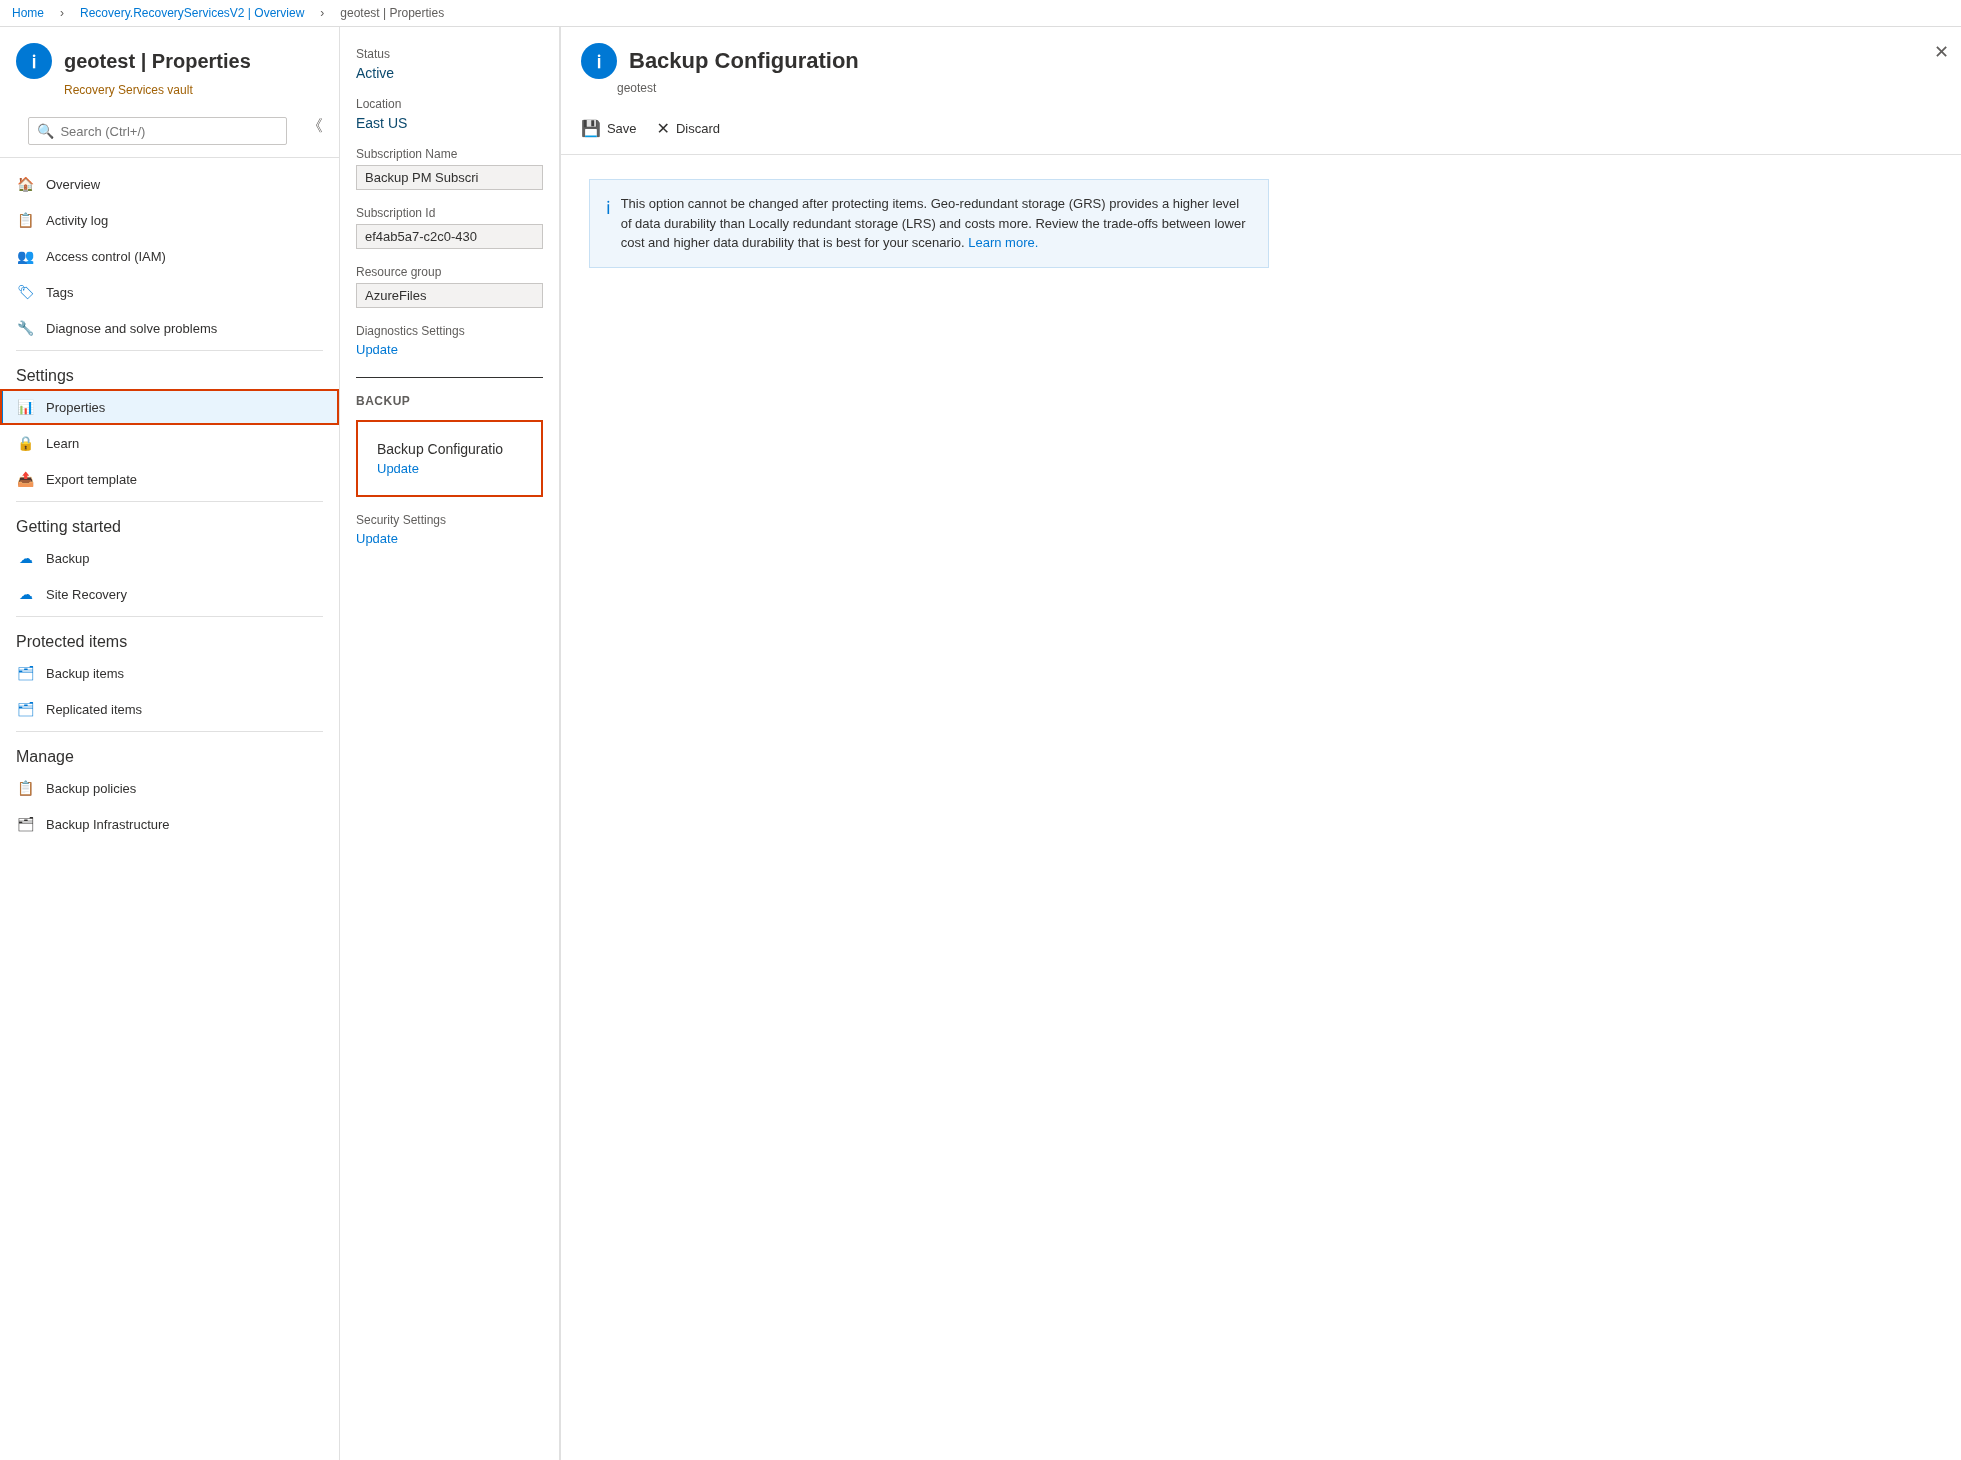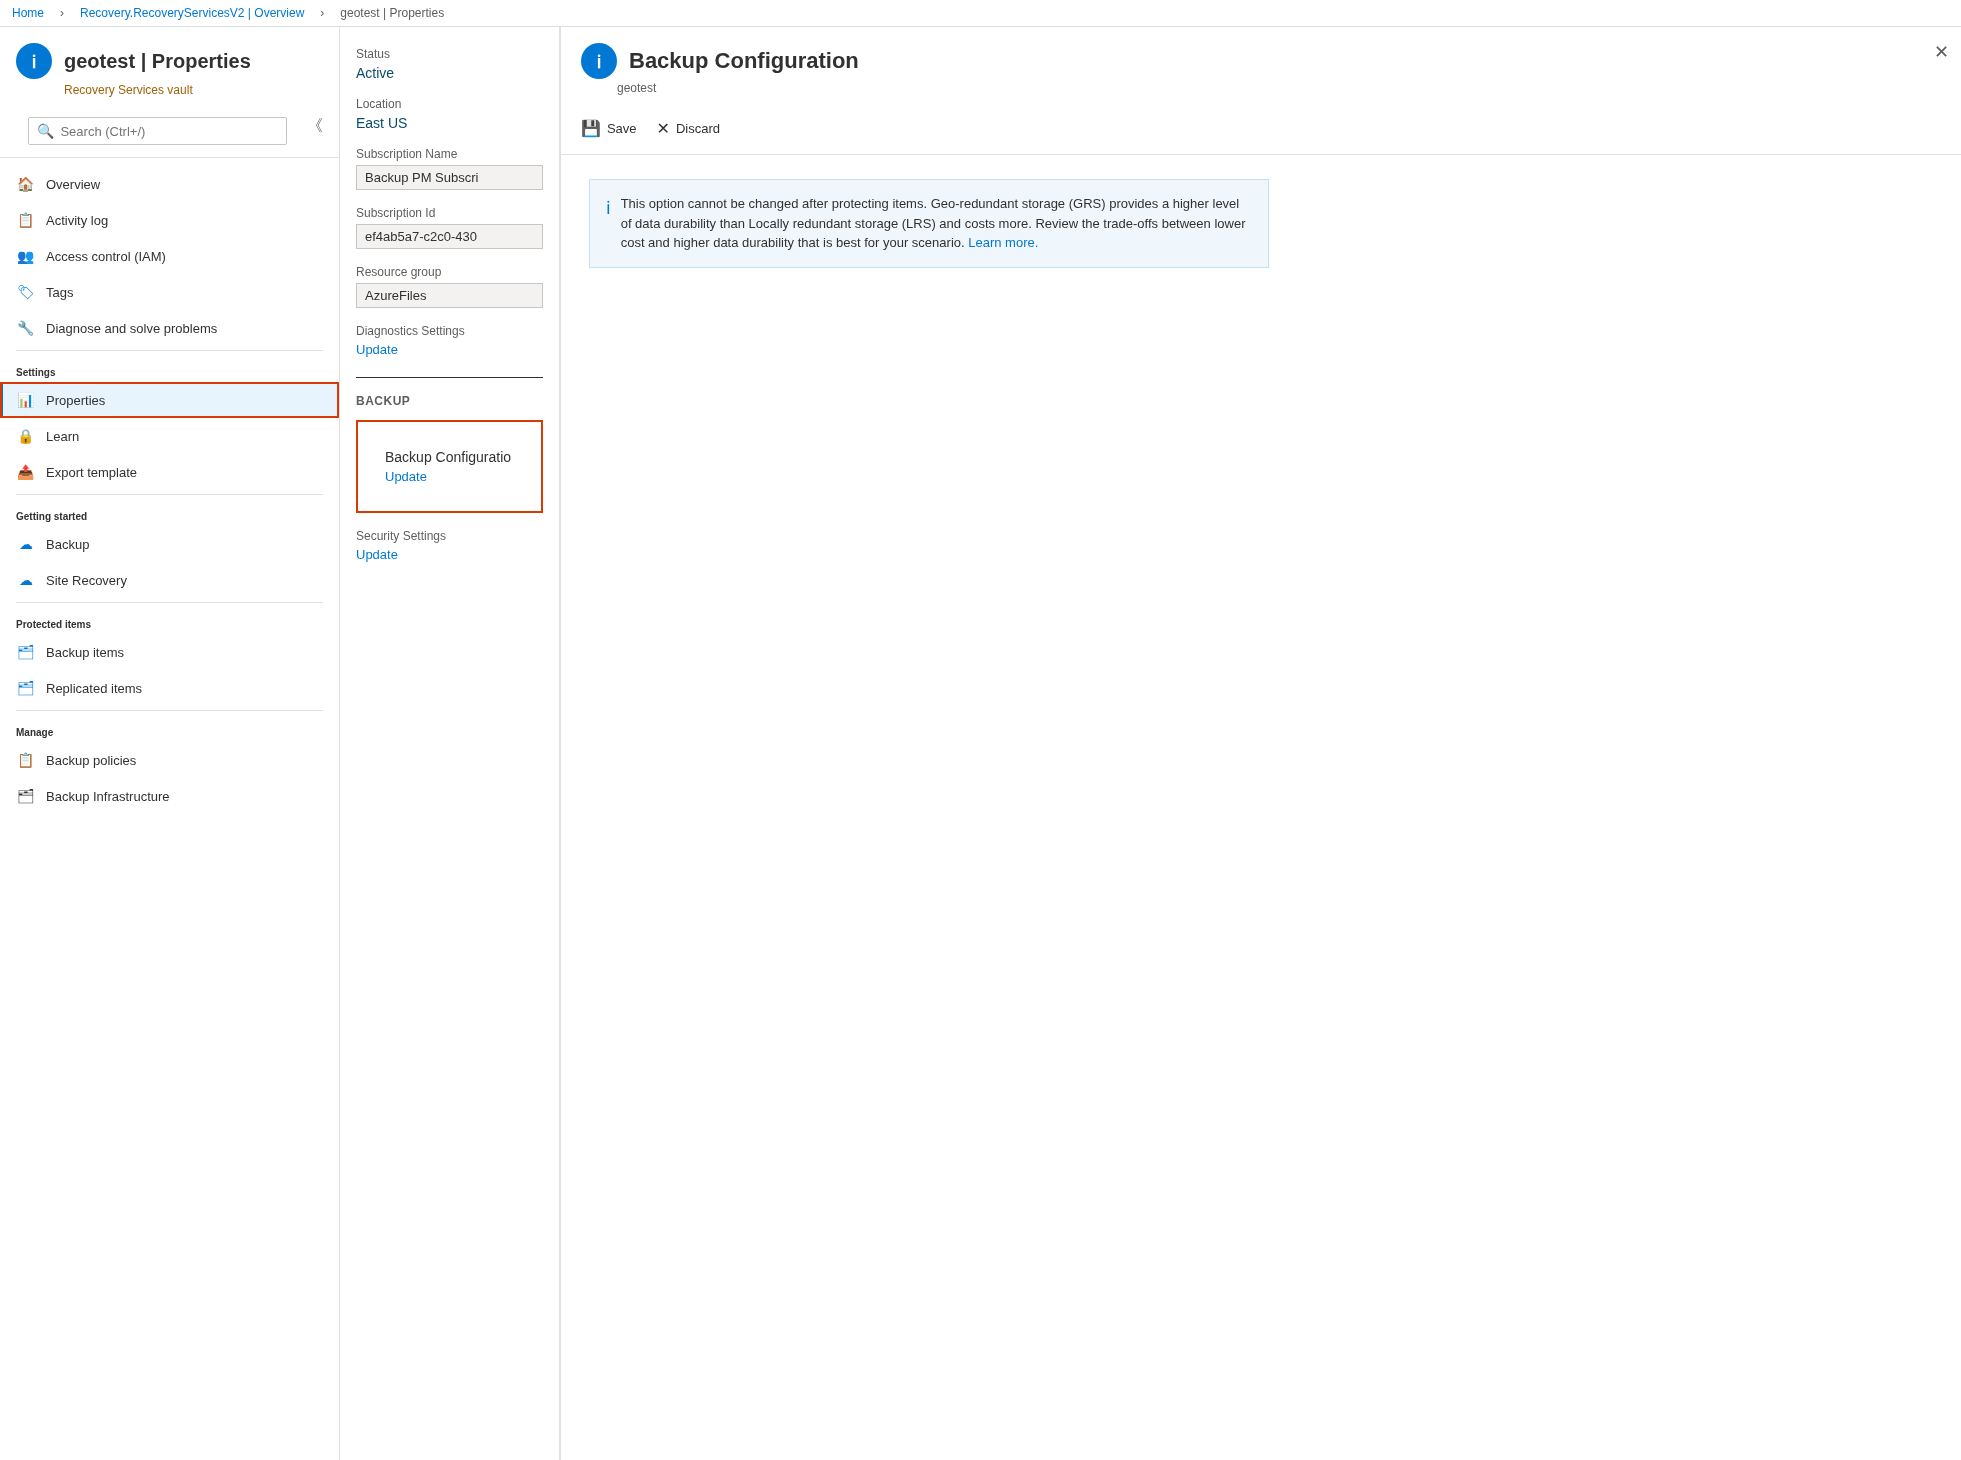--- a/index.html
+++ b/index.html
@@ -92,22 +92,22 @@
       position: relative;
     }
     .nav-item.active {
       background: #e8f4fd;
       border-left: 3px solid #0078d4;
       padding-left: 13px;
     }
 
     .nav-section-header {
       padding: 12px 16px 4px 16px;
-      font-size: 10px;
-      font-weight: 700;
+      font-size: 16px;
+      font-weight: 400;
       color: #323130;
       text-transform: none;
     }
 
     .nav-divider {
       border: none;
       border-top: 1px solid #e0e0e0;
       margin: 4px 16px;
     }
 
@@ -178,21 +178,21 @@
     .section-label {
       font-size: 12px;
       color: #605e5c;
       font-weight: 600;
       letter-spacing: 0.5px;
       margin-bottom: 12px;
     }
 
     .backup-config-box {
       border: 2px solid #d83b01;
-      padding: 27px;
+      padding: 19px;
       margin-bottom: 16px;
     }
     .backup-config-title { font-size: 14px; color: #323130; margin-bottom: 4px; }
     .backup-config-link { color: #0078d4; text-decoration: none; cursor: pointer; font-size: 13px; }
 
     .security-section { margin-top: 16px; }
 
     
     .right-panel {
       flex: 1;

